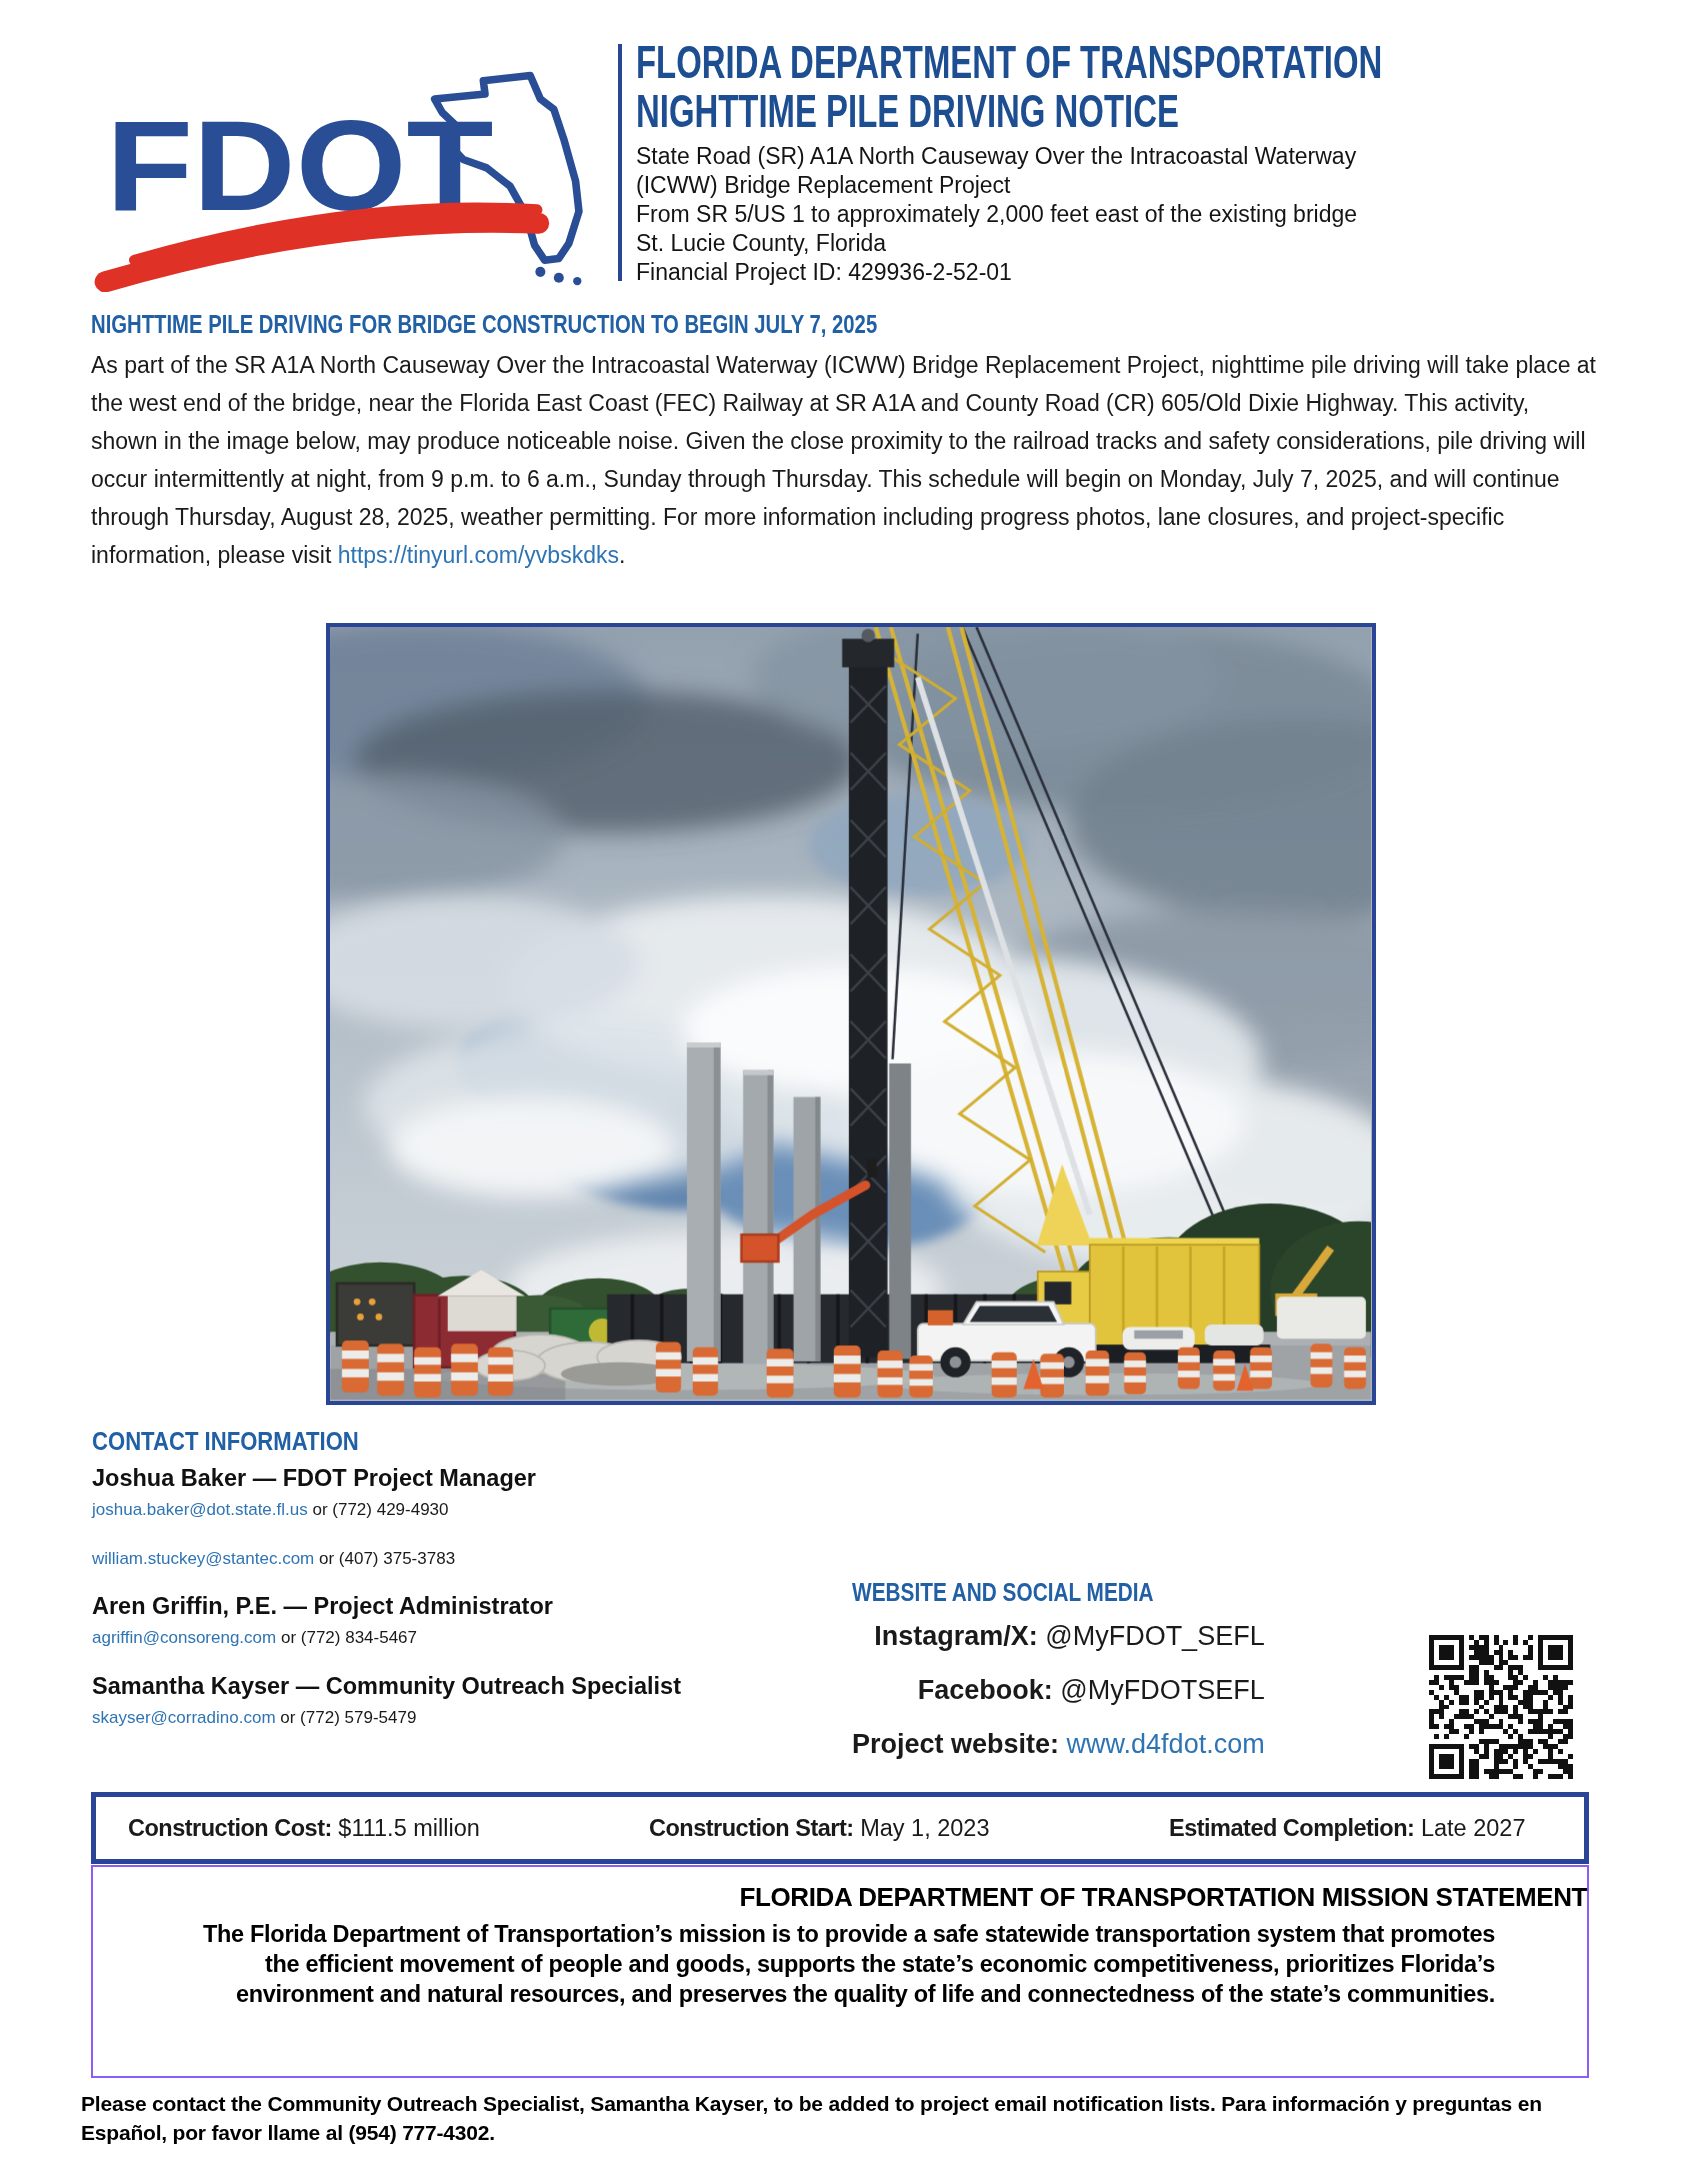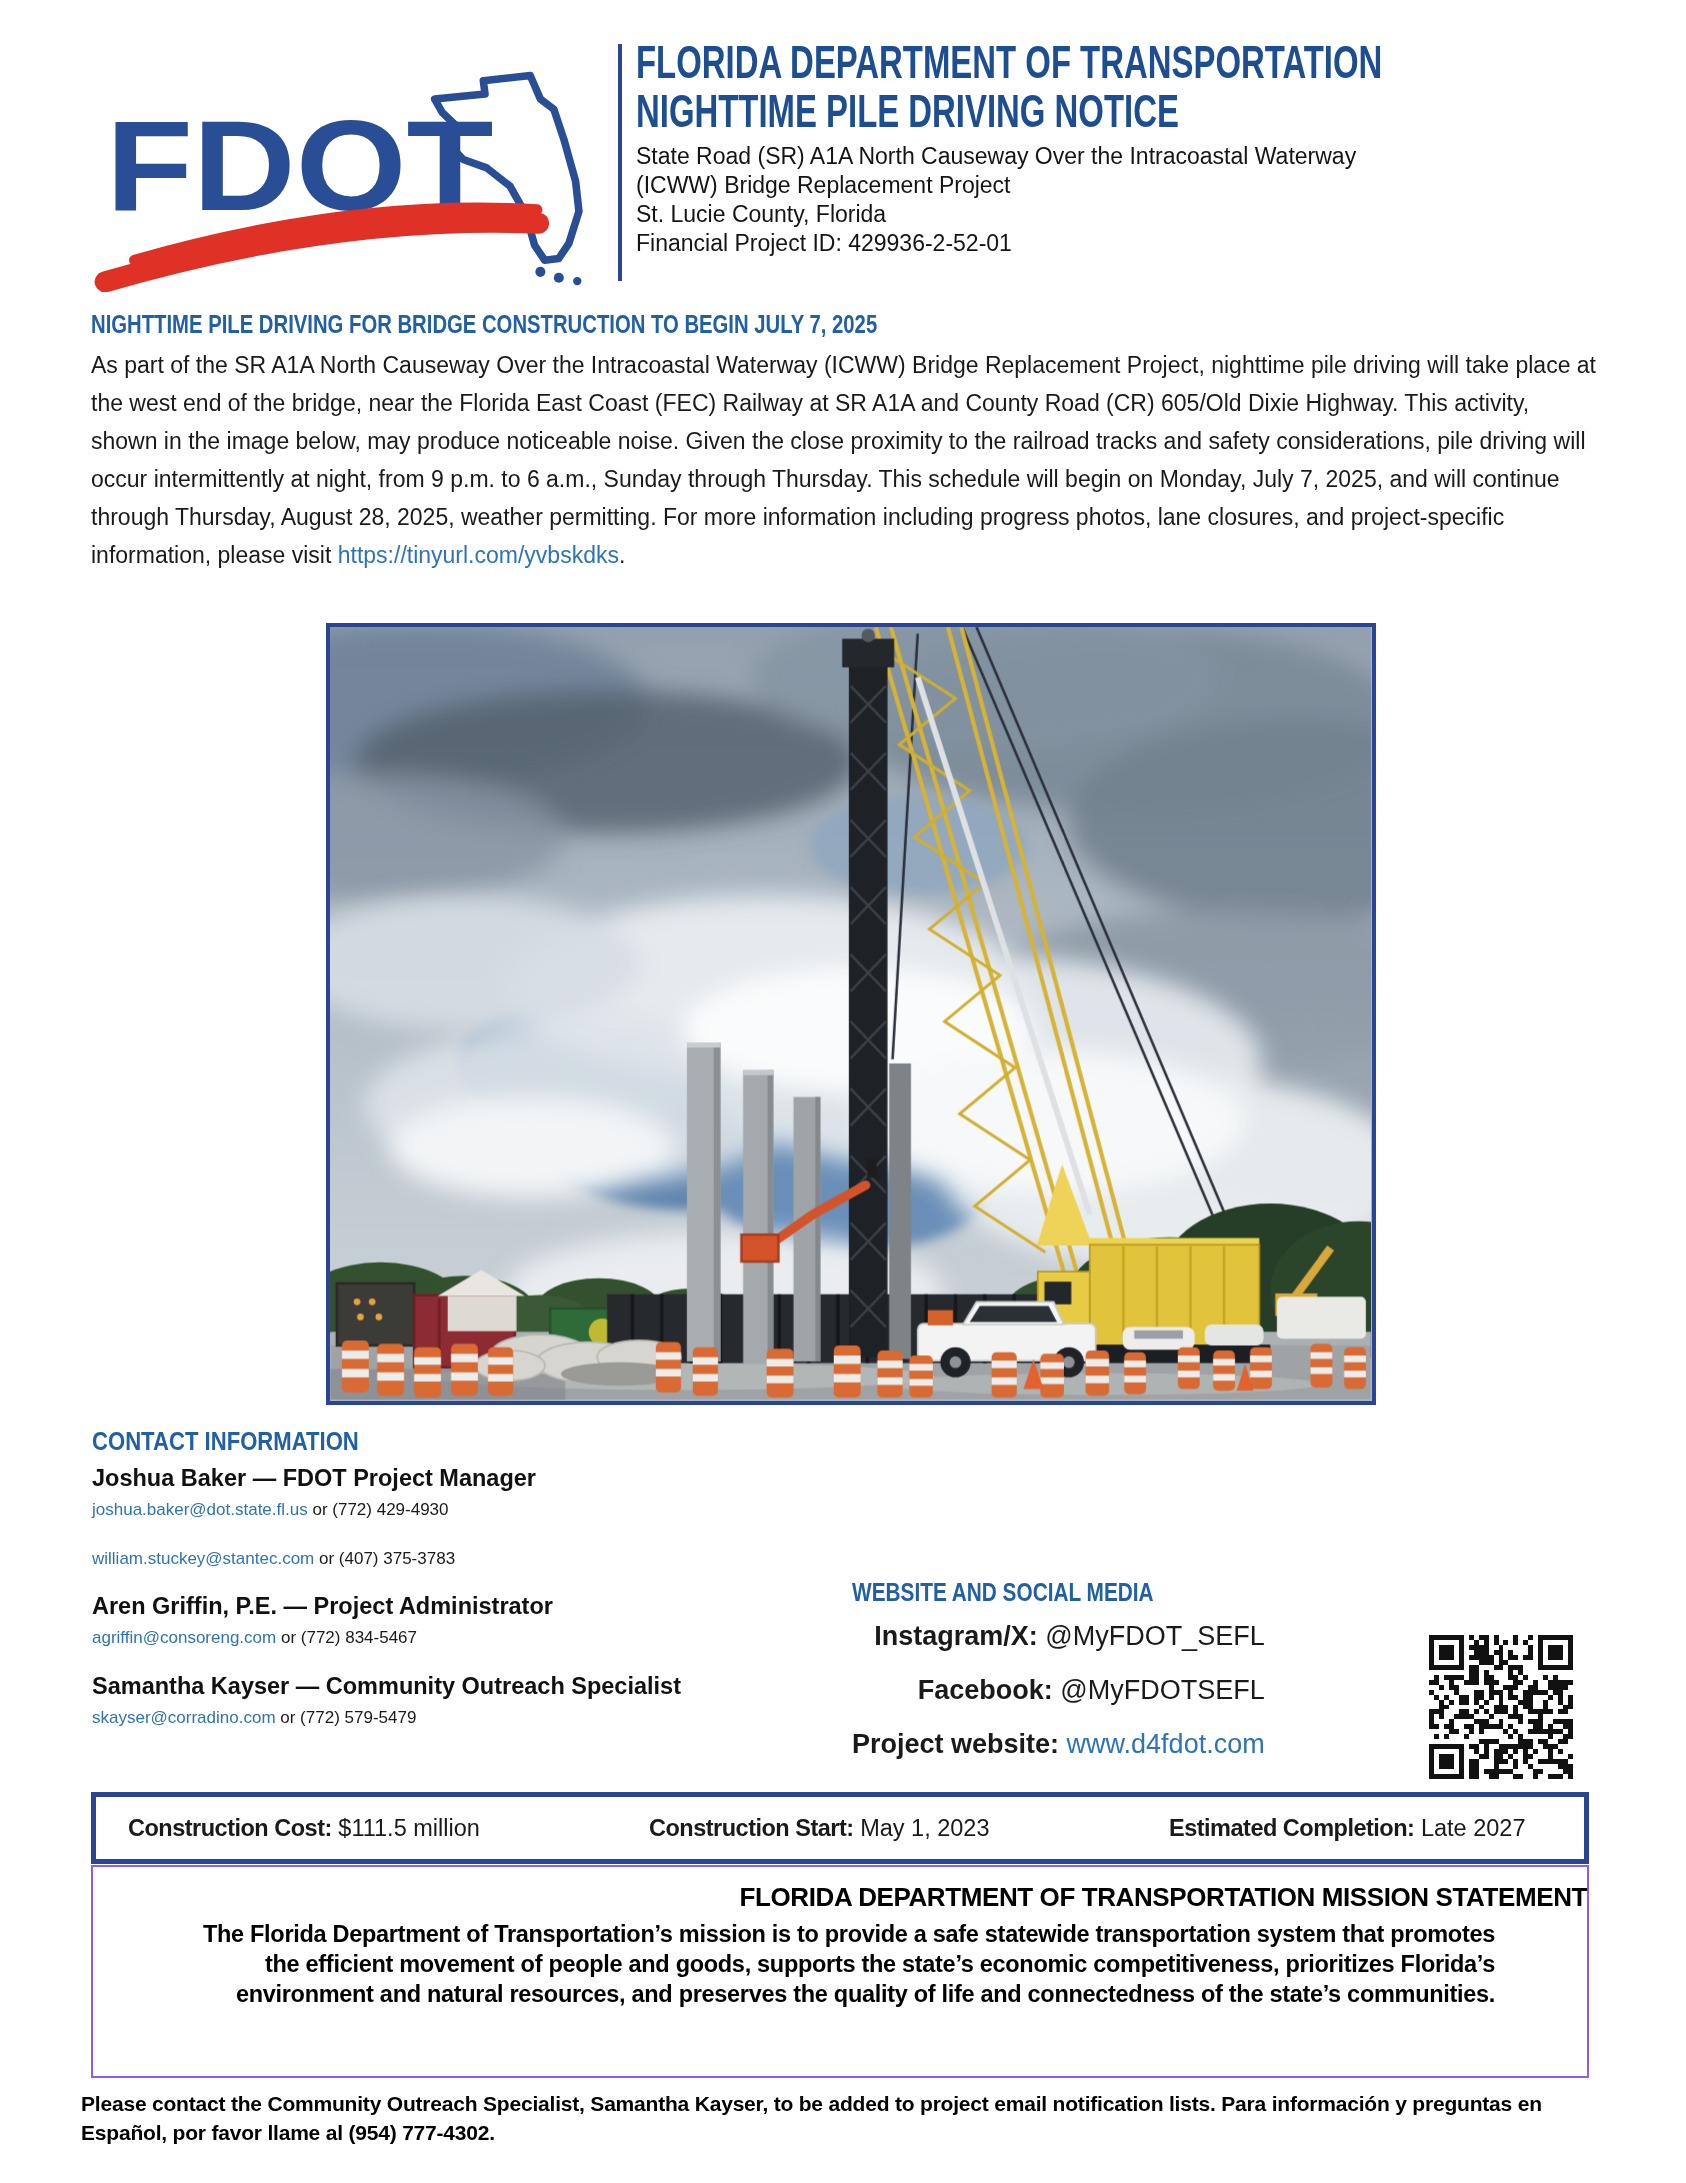--- a/index.html
+++ b/index.html
@@ -82,20 +82,21 @@
     </g>
   </svg>
   <div class="header-sep"></div>
 
   <div class="title-block">
     <div class="title-line"><span class="cond70">FLORIDA DEPARTMENT OF TRANSPORTATION</span></div>
     <div class="title-line"><span class="cond70">NIGHTTIME PILE DRIVING NOTICE</span></div>
     <div class="subtitle">
       <div>State Road (SR) A1A North Causeway Over the Intracoastal Waterway</div>
       <div>(ICWW) Bridge Replacement Project</div>
+      <div>From SR 5/US 1 to approximately 2,000 feet east of the existing bridge</div>
       <div>St. Lucie County, Florida</div>
       <div>Financial Project ID: 429936-2-52-01</div>
     </div>
   </div>
 
   <div class="section-heading notice-heading"><span class="cond78">NIGHTTIME PILE DRIVING FOR BRIDGE CONSTRUCTION TO BEGIN JULY 7, 2025</span></div>
   <div class="notice-body"><span>As part of the SR A1A North Causeway Over the Intracoastal Waterway (ICWW) Bridge Replacement Project, nighttime pile driving will take place at the west end of the bridge, near the Florida East Coast (FEC) Railway at SR A1A and County Road (CR) 605/Old Dixie Highway. This activity, shown in the image below, may produce noticeable noise. Given the close proximity to the railroad tracks and safety considerations, pile driving will occur intermittently at night, from 9 p.m. to 6 a.m., Sunday through Thursday. This schedule will begin on Monday, July 7, 2025, and will continue through Thursday, August 28, 2025, weather permitting. For more information including progress photos, lane closures, and project-specific information, please visit </span><a class="link">https://tinyurl.com/yvbskdks</a><span>.</span></div>
 
   <div class="photo-frame">
     <svg width="1041" height="773" viewBox="0 0 1240 921">

